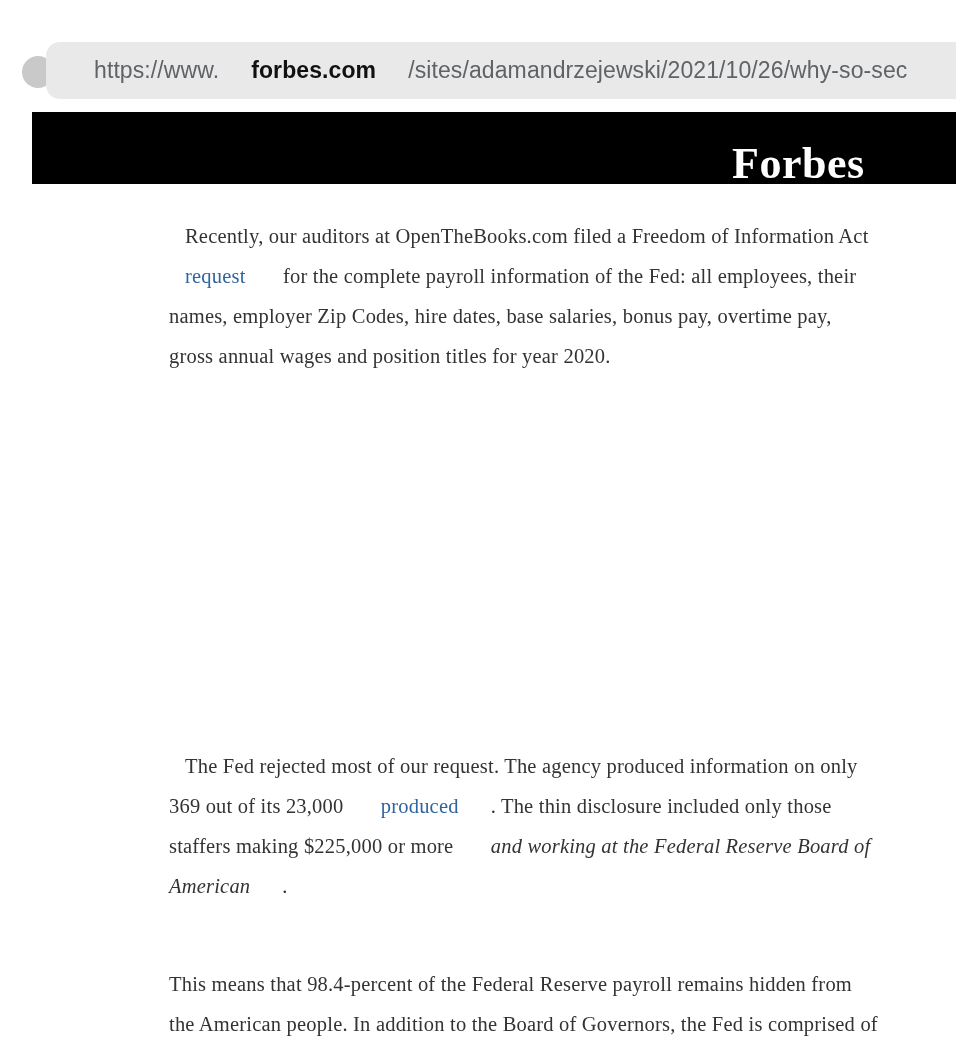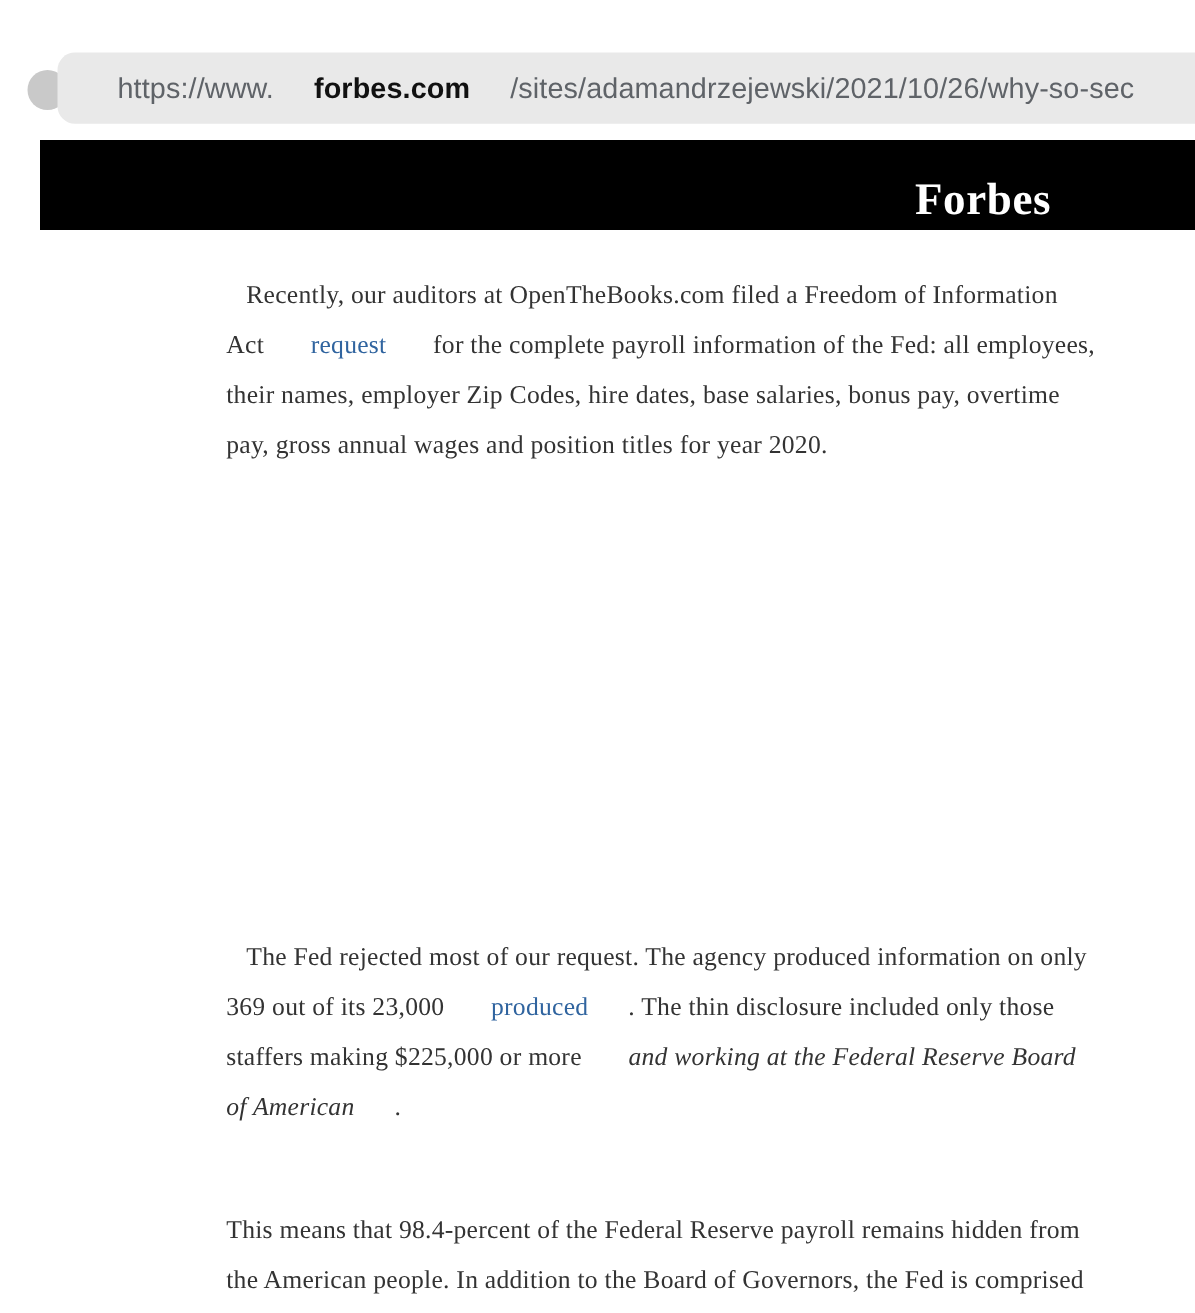--- a/index.html
+++ b/index.html
@@ -58,36 +58,36 @@
     height: 72px;
     background: #000000;
   }
   .masthead .logo {
     position: absolute;
     left: 684px;
     top: 10px;
     color: #ffffff;
     font-family: "Liberation Serif", serif;
     font-weight: 700;
-    font-size: 36px;
+    font-size: 44px;
     letter-spacing: 0.5px;
   }
 
   
   .article {
     padding: 16px 60px 0 121px;
     font-family: "Liberation Serif", "DejaVu Serif", serif;
     font-size: 20.5px;
     line-height: 40px;
     color: #333333;
     letter-spacing: 0.2px;
   }
   .article p {
     max-width: 772px;
-    margin: 0 0 26px 12px;
+    margin: 0 0 26px 0;
   }
   .article a {
     color: var(--link-color, #30649f);
     text-decoration: none;
     cursor: pointer;
   }
   .embed-gap {
     height: 312px;
   }
   .divider {

